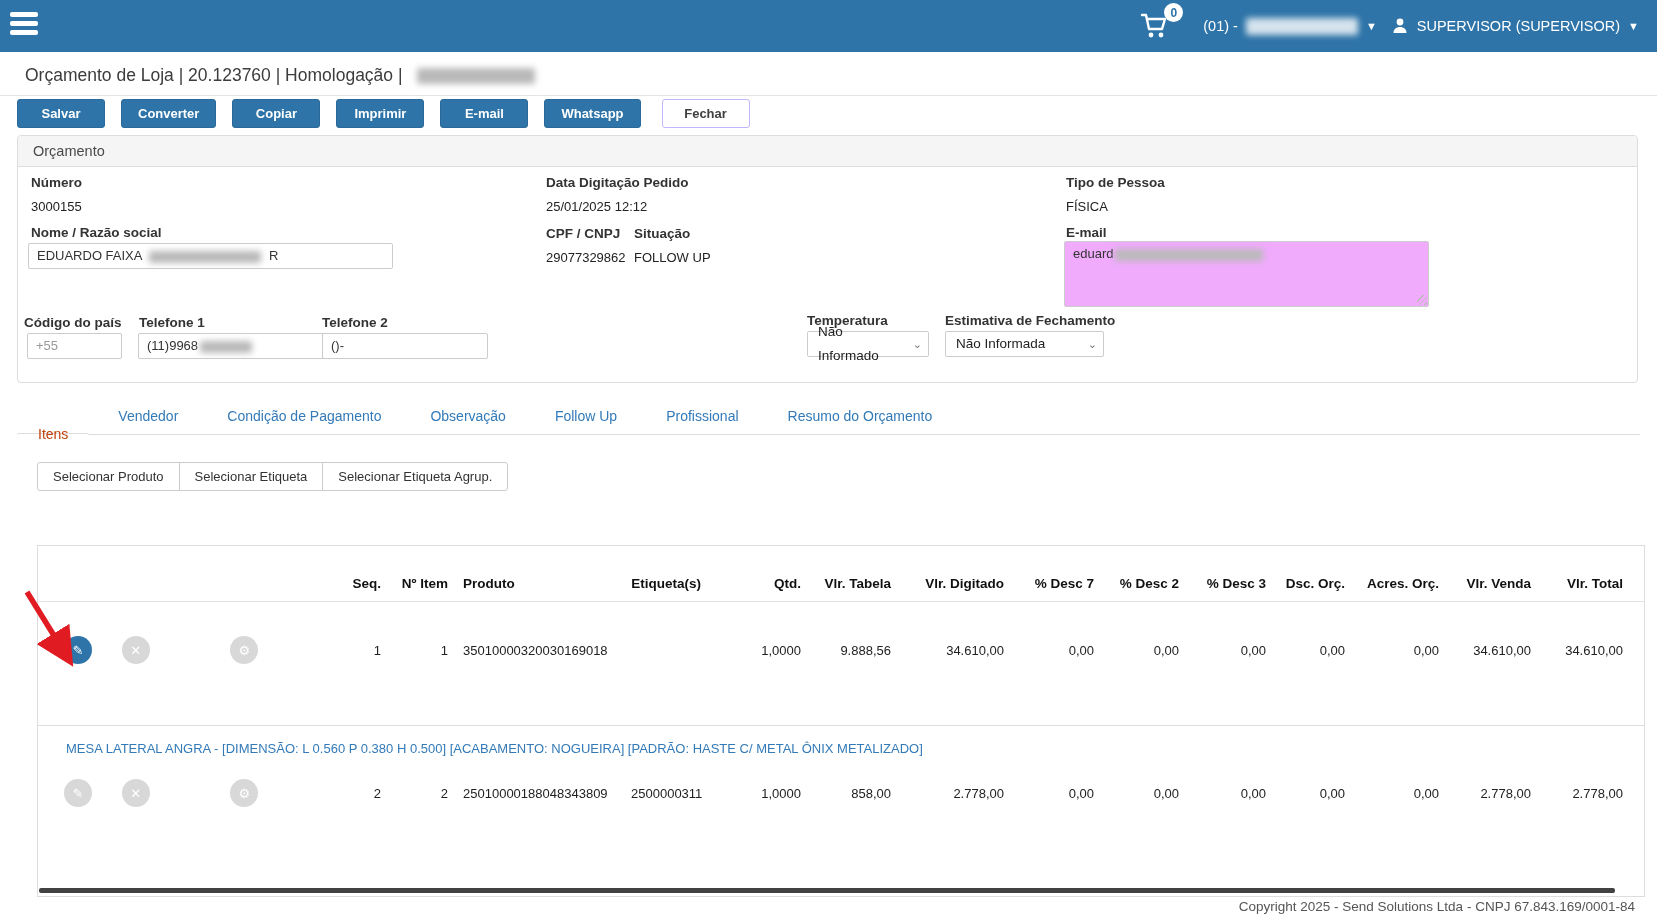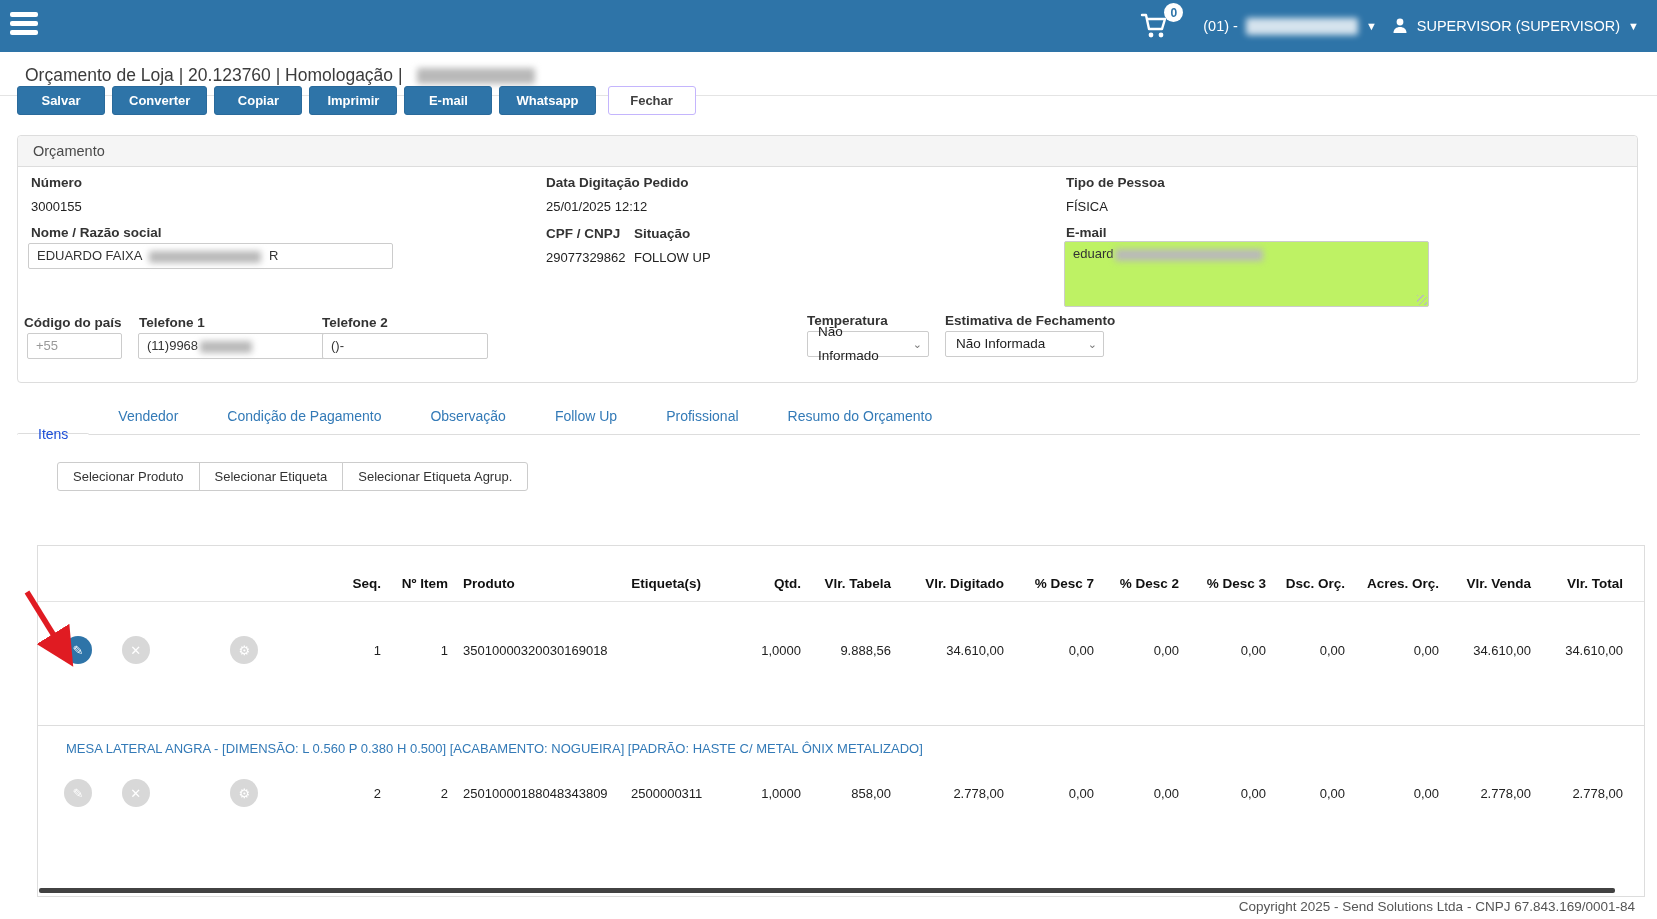--- a/index.html
+++ b/index.html
@@ -19,48 +19,48 @@
   .store-sel, .user-sel { display:flex; align-items:center; gap:8px; cursor:pointer; }
   .caret { font-size:11px; color:#fff; }
   .redact { display:inline-block; background:#b9b9b9; border-radius:2px; filter:blur(3px); vertical-align:middle; }
   .redact.on-blue { background:rgba(255,255,255,.8); }
 
   
   .page-title { position:absolute; top:65px; left:25px; font-size:17.5px; color:#3c3c3c; }
   .title-divider { position:absolute; top:95px; left:0; width:1657px; border-top:1px solid #e4e4e4; }
 
   
-  .toolbar { position:absolute; top:86px; left:17px; display:flex; gap:7px; }
+  .toolbar { position:absolute; top:99px; left:17px; display:flex; gap:16px; }
   .btn { height:29px; min-width:88px; padding:0 16px; font-size:13px; font-weight:bold; border-radius:3px; display:flex; align-items:center; justify-content:center; cursor:pointer; font-family:"Liberation Sans",sans-serif; }
   .btn-blue { background:#2e74a8; color:#fff; border:1px solid #2a6a9b; }
   .btn-white { background:#fff; color:#404040; border:1px solid #c4b5fd; margin-left:5px; }
 
   
   .panel { position:absolute; top:135px; left:17px; width:1621px; height:248px; border:1px solid #ddd; border-radius:4px; background:#fff; }
   .panel-header { height:31px; background:#f5f5f5; border-bottom:1px solid #ddd; border-radius:4px 4px 0 0; line-height:30px; padding-left:15px; font-size:14.5px; color:#4a4a4a; }
   .panel-body { position:relative; height:216px; }
   .fld { position:absolute; }
   .lbl { font-size:13.5px; font-weight:bold; color:#333; }
   .val { font-size:13px; color:#222; margin-top:9px; }
   .tb { border:1px solid #ccc; border-radius:2px; height:26px; line-height:24px; padding:0 8px; font-size:13px; color:#333; background:#fff; }
   .tb.ph { color:#999; }
-  .tb-area { border:1px solid #ccc; border-radius:2px; height:66px; padding:4px 8px; font-size:13px; position:relative; background:#bef264; }
+  .tb-area { border:1px solid #ccc; border-radius:2px; height:66px; padding:4px 8px; font-size:13px; position:relative; background:#f0abfc; }
   .tb-area::after { content:""; position:absolute; right:1px; bottom:1px; width:10px; height:10px;
     background:repeating-linear-gradient(135deg,#bbb 0 1px,transparent 1px 4px); }
   .tb-select { border:1px solid #ccc; border-radius:2px; height:26px; line-height:24px; padding:0 6px 0 10px; font-size:13.5px; color:#222; background:#fff; display:flex; align-items:center; justify-content:space-between; cursor:pointer; }
   .tb-select .sel-caret { color:#777; font-size:11px; margin-left:6px; }
 
   
   .tabs { position:absolute; top:396px; left:17px; width:1623px; height:39px; border-bottom:1px solid #ddd; display:flex; align-items:stretch; }
   .tab { font-size:14px; padding:0 20px; display:flex; align-items:center; cursor:pointer; margin-bottom:-1px; }
-  .tab.active { border:1px solid #ddd; border-bottom:1px solid #fff; border-radius:4px 4px 0 0; color:#1d4ed8; background:#fff;margin-top:37px; }
+  .tab.active { border:1px solid #ddd; border-bottom:1px solid #fff; border-radius:4px 4px 0 0; color:#c2410c; background:#fff;margin-top:37px; }
   .tab.link { color:#337ab7; margin-left:9px; }
 
   
-  .btn-group { position:absolute; top:462px; left:37px; display:flex;margin-left:20px; }
+  .btn-group { position:absolute; top:462px; left:37px; display:flex; }
   .btn-sel { height:29px; padding:0 15px; background:#fff; border:1px solid #ccc; font-size:13px; color:#333; display:flex; align-items:center; cursor:pointer; margin-left:-1px; }
   .btn-sel:first-child { border-radius:3px 0 0 3px; margin-left:0; }
   .btn-sel:last-child { border-radius:0 3px 3px 0; }
 
   
   .items-panel { position:absolute; top:545px; left:37px; width:1608px; height:352px; border:1px solid #ddd; background:#fff; }
   .grid { display:grid; grid-template-columns:295px 48px 67px 183px 70px 100px 90px 113px 90px 85px 87px 79px 94px 92px 92px; align-items:center; }
   .grid > div { text-align:right; white-space:nowrap; }
   .grid > .c-produto { text-align:left; padding-left:15px; }
   .grid > .c-actions { text-align:left; }

